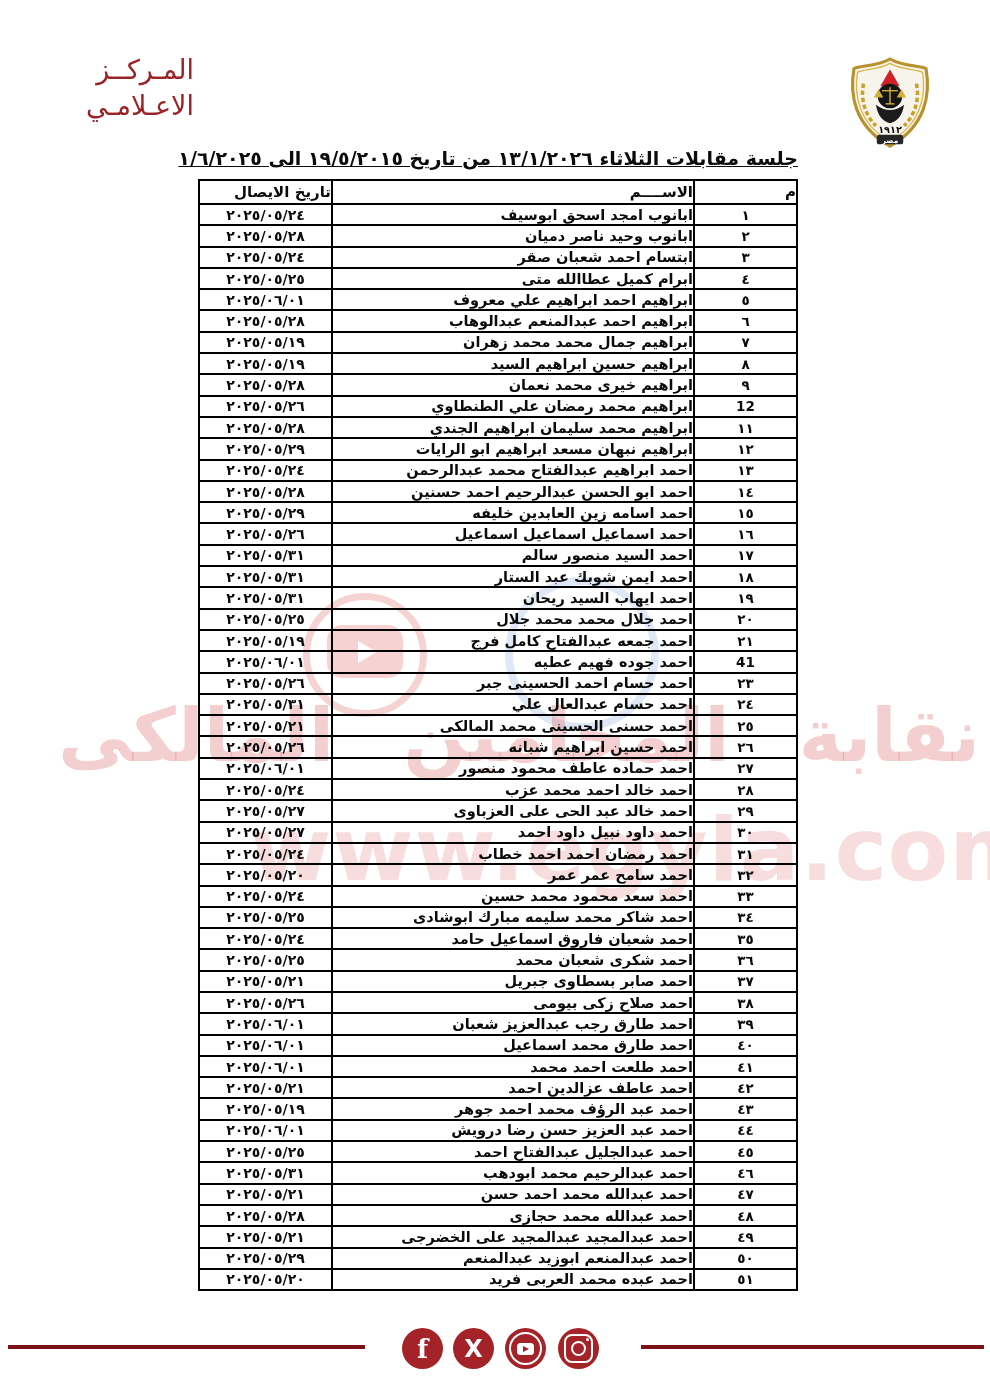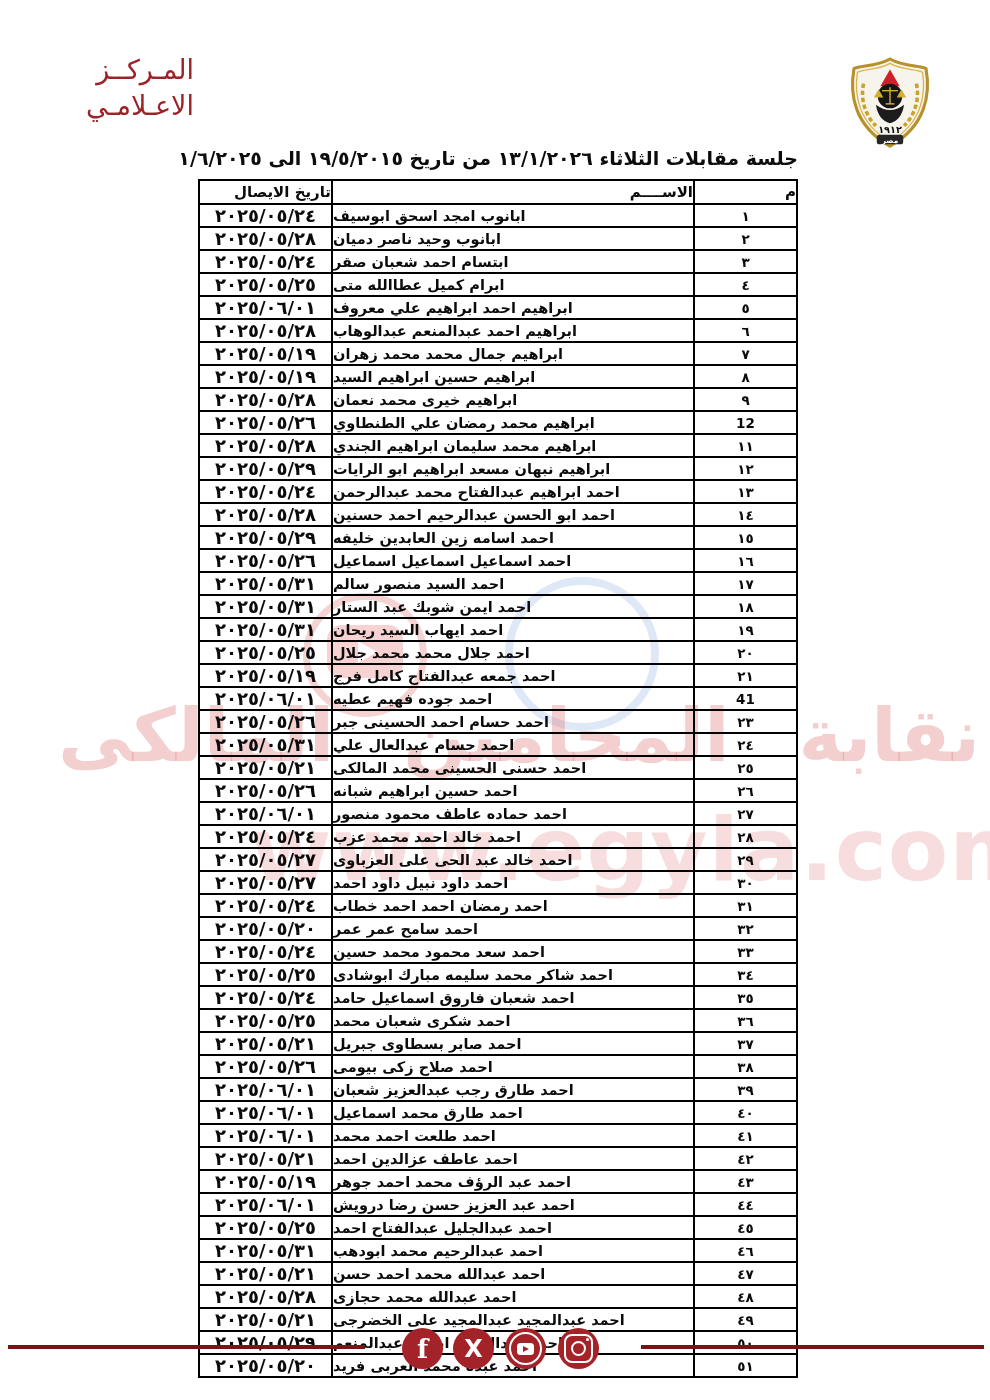--- a/index.html
+++ b/index.html
@@ -22,34 +22,34 @@
   .wm-site{left:250px;top:798px;font-weight:bold;font-size:88px;letter-spacing:1px;
            color:rgba(226,130,130,.27);white-space:nowrap;}
 
   
   #media-center{left:78px;top:52px;width:116px;text-align:right;direction:rtl;z-index:2;
                 color:#9b2226;font-weight:normal;font-size:27px;line-height:36px;}
   #emblem{left:846px;top:57px;z-index:2;}
 
   
   #doc-title{left:198px;top:147px;width:600px;text-align:center;direction:rtl;z-index:2;
-             font-weight:bold;font-size:19px;color:#0c0c0c;white-space:nowrap;}
+             font-weight:bold;font-size:19px;color:#0c0c0c;white-space:nowrap;text-decoration:underline;}
 
   
   #roster{left:198px;top:179px;z-index:1;}
   table{border-collapse:collapse;table-layout:fixed;direction:rtl;background:transparent;}
   col.c1{width:103px;} col.c2{width:362px;} col.c3{width:133px;}
   th,td{border:2px solid #000;padding:0;overflow:hidden;white-space:nowrap;
         font-weight:bold;color:#0b0b0b;background:transparent;}
   thead tr{height:24px;}
   tbody tr{height:21.3px;}
   th{font-size:15px;text-align:right;vertical-align:middle;}
   td.c-idx{font-size:13.5px;text-align:center;vertical-align:middle;}
-  td.c-name{font-size:14.5px;text-align:left;vertical-align:middle;padding-right:7px;}
-  td.c-date{font-size:18px;text-align:center;vertical-align:middle;letter-spacing:.5px;margin-top:48px;}
+  td.c-name{font-size:14.5px;text-align:right;vertical-align:middle;}
+  td.c-date{font-size:14px;text-align:center;vertical-align:middle;letter-spacing:.5px;margin-top:48px;}
 
   
   .foot-line{top:1345px;height:4px;background:#7c1116;z-index:2;}
   #foot-line-left{left:8px;width:357px;}
   #foot-line-right{left:641px;width:343px;}
   .social{top:1328px;width:41px;height:41px;border-radius:50%;background:#a42328;z-index:2;
           display:flex;align-items:center;justify-content:center;cursor:pointer;}
   #ic-facebook{left:402px;} #ic-x{left:453px;} #ic-youtube{left:505px;} #ic-instagram{left:558px;}
   .fb-glyph{color:#fff;font-weight:bold;font-size:26px;font-family:"DejaVu Serif",serif;line-height:1;}
   .x-glyph{color:#fff;font-weight:bold;font-size:24px;line-height:1;}

